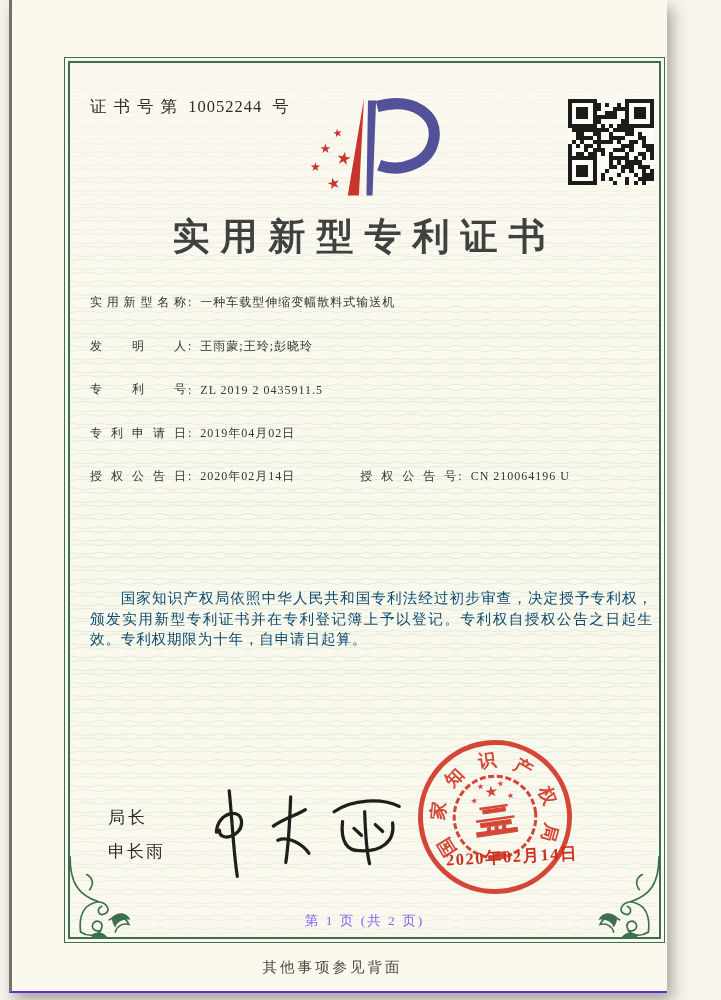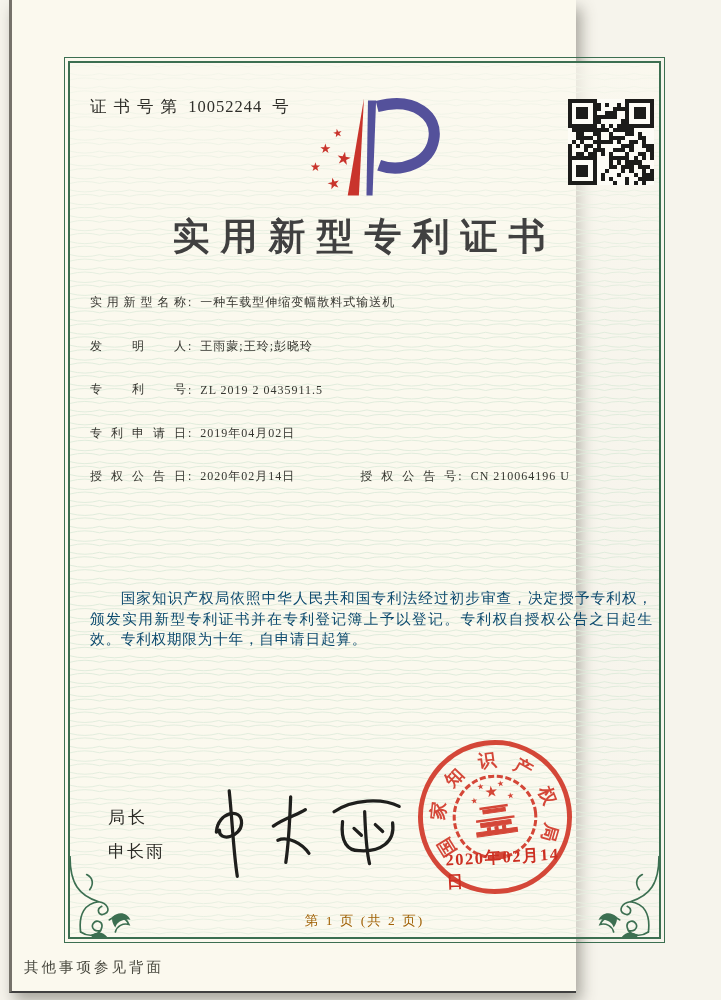--- a/index.html
+++ b/index.html
@@ -8,22 +8,22 @@
     --seal-red:#d23a2b;
     --logo-red:#c9342c;
     --logo-blue:#54519b;
     --ink:#2e2e29;
     --paper:#fbf9ee;
     --red-text:#cc2f22;
   }
   *{margin:0;padding:0;box-sizing:border-box;}
   body{background:#e9e6dd;font-family:"Liberation Serif","DejaVu Serif",serif;}
   .stage{position:relative;width:721px;height:1000px;background:#f6f4ec;overflow:hidden;}
-  .paper{position:absolute;left:9px;top:0;width:567px;height:993px;background:var(--paper);
-         border-left:3px solid #75726a;border-bottom:2px solid #404040;
+  .paper{position:absolute;left:9px;top:0;width:658px;height:993px;background:var(--paper);
+         border-left:3px solid #75726a;border-bottom:2px solid #6d28d9;
          box-shadow:5px 8px 14px rgba(70,68,60,.45);}
   
   .frame{position:absolute;left:52px;top:57px;width:601px;height:886px;border:1px solid var(--border-green);z-index:1;}
   .frame-inner{position:absolute;inset:3px;border:2.5px solid var(--border-green);overflow:hidden;}
   .frame-inner svg.guill{position:absolute;inset:0;width:100%;height:100%;}
   .fade{position:absolute;inset:0;background:linear-gradient(180deg,rgba(251,249,239,.8),rgba(251,249,239,.2) 30%,rgba(251,249,239,.15) 68%,rgba(251,249,239,.45));}
   .corner{position:absolute;bottom:-3px;width:68px;height:84px;color:var(--border-green);z-index:2;}
   .corner-r{right:-3px;}
   .corner-l{left:-3px;transform:scaleX(-1);}
   
@@ -49,22 +49,22 @@
   .signature{position:absolute;left:178px;top:776px;width:232px;height:102px;z-index:4;transform:rotate(-2deg);}
   .seal{position:absolute;left:406px;top:740px;width:154px;height:154px;z-index:3;
         transform:rotate(-8deg);opacity:.93;}
   .seal .ring{position:absolute;inset:0;border:5px solid var(--seal-red);border-radius:50%;}
   .seal .ch{position:absolute;font-size:18px;font-weight:bold;color:var(--seal-red);
             font-family:"Liberation Sans",sans-serif;}
   .seal .emblem{position:absolute;left:26px;top:24px;width:102px;height:102px;color:var(--seal-red);}
   .seal-date{position:absolute;left:434px;top:846px;font-size:16.5px;font-weight:600;
              color:var(--red-text);letter-spacing:1.5px;z-index:4;transform:rotate(-3deg);}
   .footer-page{position:absolute;left:52px;top:912px;width:601px;text-align:center;
-               font-size:13.5px;letter-spacing:2px;color:#a16207;z-index:3;}
-  .back-note{position:absolute;left:12px;right:14px;top:958px;text-align:left;
+               font-size:13.5px;letter-spacing:2px;color:#8b5cf6;z-index:3;}
+  .back-note{position:absolute;left:0;right:14px;top:958px;text-align:center;
              font-size:14.5px;letter-spacing:3px;color:#4a4a40;z-index:3;}
   .logo text, .emblem text{font-family:"DejaVu Sans",sans-serif;}
 </style>
 </head>
 <body>
 
 <div class="stage">
   <div class="paper">
 
     <div class="frame">

